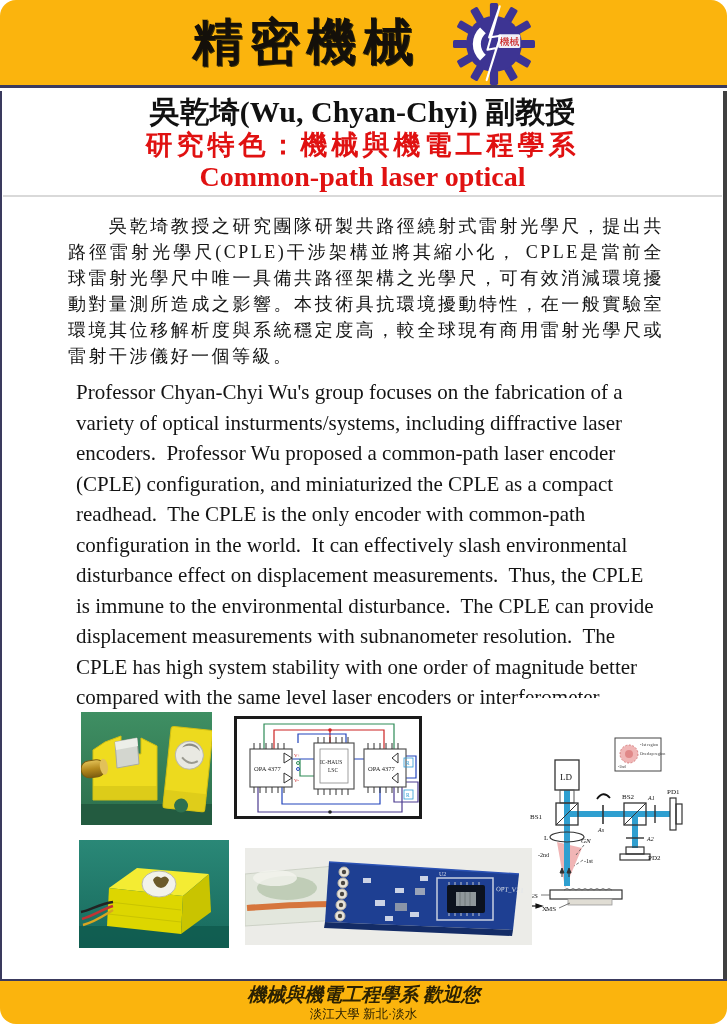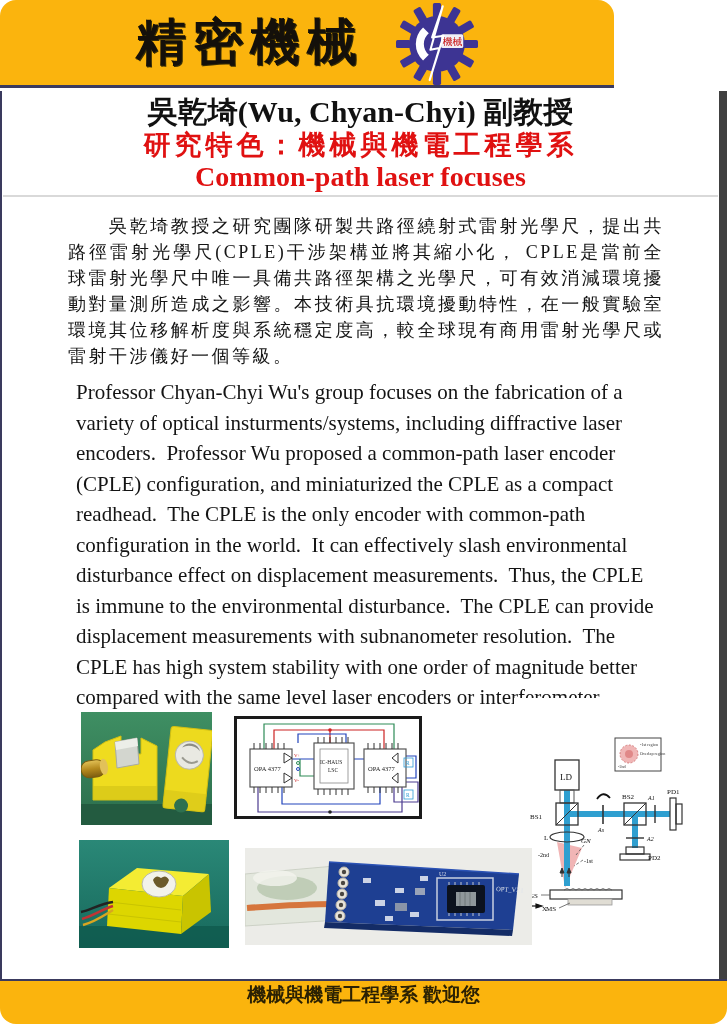--- a/index.html
+++ b/index.html
@@ -2,33 +2,33 @@
 <html><head>
 <meta charset="utf-8">
 <style>
   html,body{margin:0;padding:0;background:#ffffff;}
   .page{
     position:relative;width:727px;height:1024px;background:#ffffff;
     font-family:"Liberation Serif","DejaVu Serif",serif;overflow:hidden;
   }
   
   .header{
-    position:absolute;top:0;left:0;width:614px;height:88px;background:#FBB40D;
+    position:absolute;top:0;left:0;width:727px;height:88px;background:#FBB40D;
     border-radius:16px 16px 0 0;border-bottom:3px solid #3A3A5E;box-sizing:border-box;
     display:flex;align-items:center;justify-content:center;gap:32px;
   }
   .banner-title{
     font-size:50px;font-weight:900;color:#14100a;letter-spacing:7px;
     text-shadow:1px 1px 0 #3a2f05;white-space:nowrap;
   }
   .logo{width:82px;height:82px;flex:0 0 auto;margin-top:2px;}
   
   .content{
     position:absolute;top:91px;bottom:45px;left:0;right:0;background:#ffffff;
-    border-left:2px solid #3A3A5E;border-right:8px solid #404040;box-sizing:border-box;
+    border-left:2px solid #3A3A5E;border-right:4px solid #404040;box-sizing:border-box;
     text-align:center;
   }
   .t1{margin-top:4px;font-size:30px;line-height:34px;font-weight:bold;color:#111111;}
   .t2{font-size:27px;line-height:33px;font-weight:bold;color:#E01111;letter-spacing:4px;}
   .t3{font-size:28px;line-height:30px;font-weight:bold;color:#E01111;}
   .divider{margin:3px 1px 0 1px;border-top:2px solid #D9D9D9;height:0;}
   .zh-para{
     margin:16px 0 0 66px;width:596px;text-align:justify;color:#141414;
     font-size:18px;line-height:26px;letter-spacing:2.5px;text-indent:0;
   }
@@ -38,21 +38,21 @@
   }
   .fig{position:absolute;}
   .fig svg{display:block;}
   svg text{font-family:"Liberation Serif","DejaVu Serif",serif;}
   
   .footer{
     position:absolute;bottom:0;left:0;width:727px;height:45px;background:#FBB40D;
     border-radius:0 0 16px 16px;border-top:2px solid #3A3A5E;box-sizing:border-box;
     text-align:center;color:#2b2103;
   }
-  .f1{font-size:19px;font-weight:bold;line-height:24px;margin-top:2px;}
+  .f1{font-size:19px;font-weight:bold;line-height:24px;margin-top:2px;font-style:italic;}
   .f2{font-size:12.5px;line-height:15px;}
 </style>
 </head>
 <body>
 
 <div class="page">
 
   <div class="header">
     <div class="banner-title">精密機械</div>
     <svg class="logo" viewBox="0 0 100 100">
@@ -74,21 +74,21 @@
         <polygon points="57,4 44,42 58,40 41,94 53,55 42,57" fill="#3D3493" stroke="#ffffff" stroke-width="2.5" stroke-linejoin="round"></polygon>
         <rect x="55" y="38" width="27" height="17" rx="2" fill="#ffffff" opacity="0.92"></rect>
         <text x="57" y="51" font-size="12" fill="#C81414">機械</text>
       </g>
     </svg>
   </div>
 
   <div class="content">
     <div class="t1">吳乾埼(Wu, Chyan-Chyi) 副教授</div>
     <div class="t2">研究特色：機械與機電工程學系</div>
-    <div class="t3">Common-path laser focuses</div>
+    <div class="t3">Common-path laser optical</div>
     <div class="divider"></div>
 
     <div class="zh-para">　　吳乾埼教授之研究團隊研製共路徑繞射式雷射光學尺，提出共路徑雷射光學尺(CPLE)干涉架構並將其縮小化， CPLE是當前全球雷射光學尺中唯一具備共路徑架構之光學尺，可有效消減環境擾動對量測所造成之影響。本技術具抗環境擾動特性，在一般實驗室環境其位移解析度與系統穩定度高，較全球現有商用雷射光學尺或雷射干涉儀好一個等級。</div>
     <div class="en-para">Professor Chyan-Chyi Wu's group focuses on the fabrication of a variety of optical insturments/systems, including diffractive laser encoders.  Professor Wu proposed a common-path laser encoder (CPLE) configuration, and miniaturized the CPLE as a compact readhead.  The CPLE is the only encoder with common-path configuration in the world.  It can effectively slash environmental disturbance effect on displacement measurements.  Thus, the CPLE is immune to the environmental disturbance.  The CPLE can provide displacement measurements with subnanometer resolution.  The CPLE has high system stability with one order of magnitude better compared with the same level laser encoders or interferometer.</div>
 
     <div class="fig" style="left:79px;top:621px;">
       <svg width="131" height="113" viewBox="0 0 131 113">
         <defs>
           <linearGradient id="grnA" x1="0" y1="0" x2="0" y2="1">
             <stop offset="0" stop-color="#3f8f63"></stop>
@@ -357,15 +357,16 @@
           </g>
           <text x="194" y="28" font-size="6" fill="#d8dce6">U2</text>
           <text x="251" y="43" font-size="6.5" fill="#e0e4ea" transform="rotate(3 251 43)">OPT_VZ1</text>
         </g>
       </svg>
     </div>
   </div>
 
   <div class="footer">
     <div class="f1">機械與機電工程學系 歡迎您</div>
+    <div class="f2">淡江大學 新北·淡水</div>
   </div>
 
 </div>
 
 </body></html>

